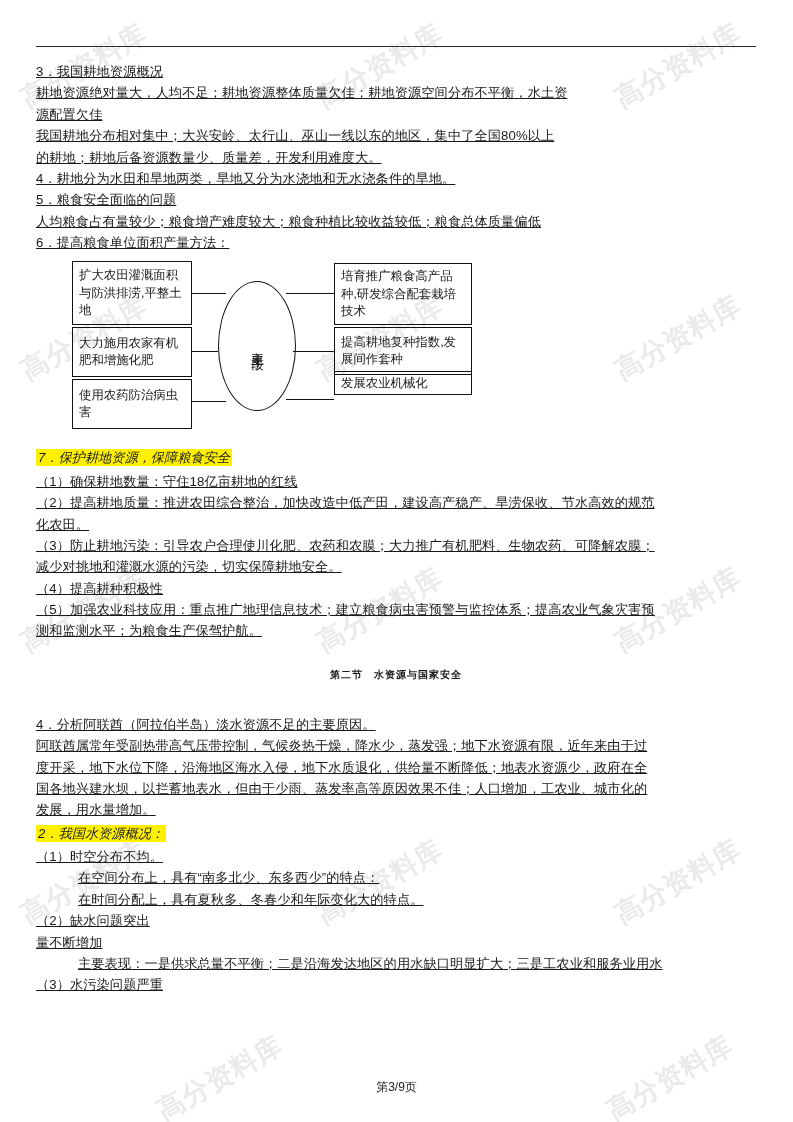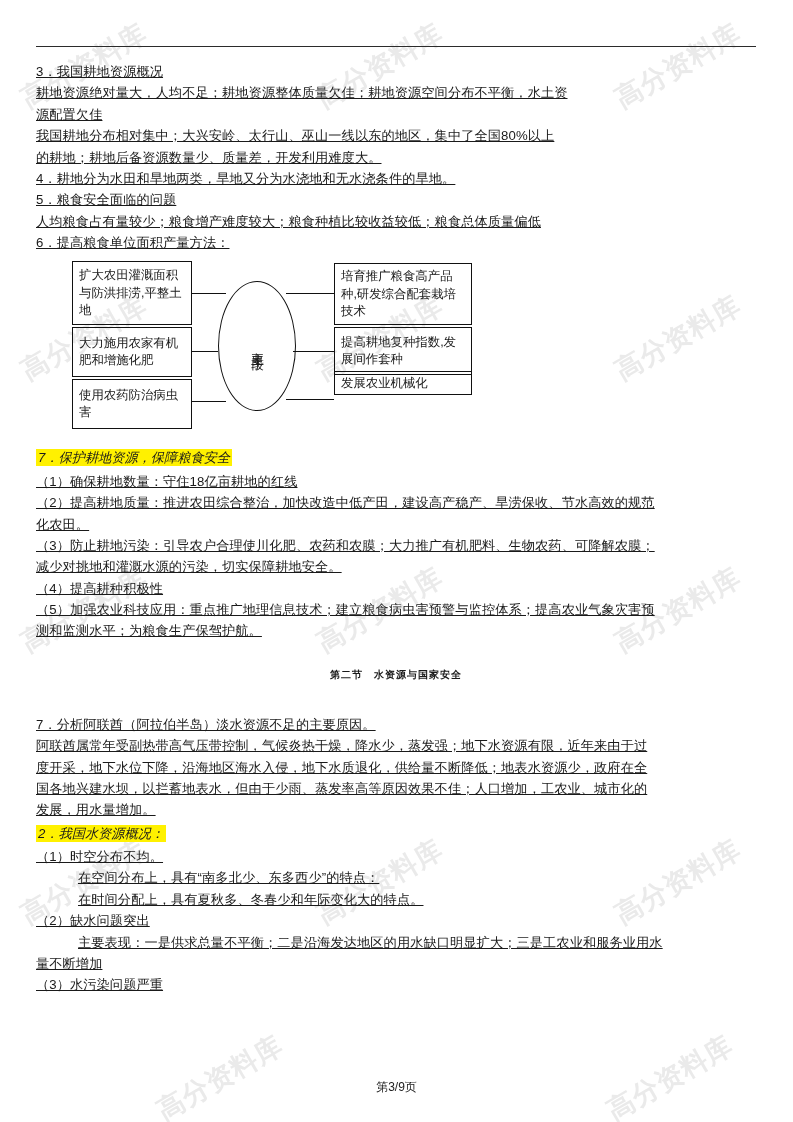--- a/index.html
+++ b/index.html
@@ -195,31 +195,31 @@
     <div class="line">（2）提高耕地质量：推进农田综合整治，加快改造中低产田，建设高产稳产、旱涝保收、节水高效的规范</div>
     <div class="line">化农田。</div>
     <div class="line">（3）防止耕地污染：引导农户合理使川化肥、农药和农膜；大力推广有机肥料、生物农药、可降解农膜；</div>
     <div class="line">减少对挑地和灌溉水源的污染，切实保障耕地安全。</div>
     <div class="line">（4）提高耕种积极性</div>
     <div class="line">（5）加强农业科技应用：重点推广地理信息技术；建立粮食病虫害预警与监控体系；提高农业气象灾害预</div>
     <div class="line">测和监测水平；为粮食生产保驾护航。</div>
 
     <div class="section-title">第二节　水资源与国家安全</div>
 
-    <div class="line">7．分析阿联酋（阿拉伯半岛）淡水资源不足的主要原因。</div>
+    <div class="line">4．分析阿联酋（阿拉伯半岛）淡水资源不足的主要原因。</div>
     <div class="line">阿联酋属常年受副热带高气压带控制，气候炎热干燥，降水少，蒸发强；地下水资源有限，近年来由于过</div>
     <div class="line">度开采，地下水位下降，沿海地区海水入侵，地下水质退化，供给量不断降低；地表水资源少，政府在全</div>
     <div class="line">国各地兴建水坝，以拦蓄地表水，但由于少雨、蒸发率高等原因效果不佳；人口增加，工农业、城市化的</div>
     <div class="line">发展，用水量增加。</div>
 
     <div class="hl-line"><span class="hl">2．我国水资源概况：</span></div>
 
     <div class="line">（1）时空分布不均。</div>
     <div class="line sub2">在空间分布上，具有“南多北少、东多西少”的特点：</div>
     <div class="line sub2">在时间分配上，具有夏秋多、冬春少和年际变化大的特点。</div>
     <div class="line">（2）缺水问题突出</div>
+    <div class="line">量不断增加</div>
     <div class="line sub2">主要表现：一是供求总量不平衡；二是沿海发达地区的用水缺口明显扩大；三是工农业和服务业用水</div>
-    <div class="line">量不断增加</div>
     <div class="line">（3）水污染问题严重</div>
   </div>
 
   <div class="footer">第3/9页</div>
 </div>
 
 </body></html>

